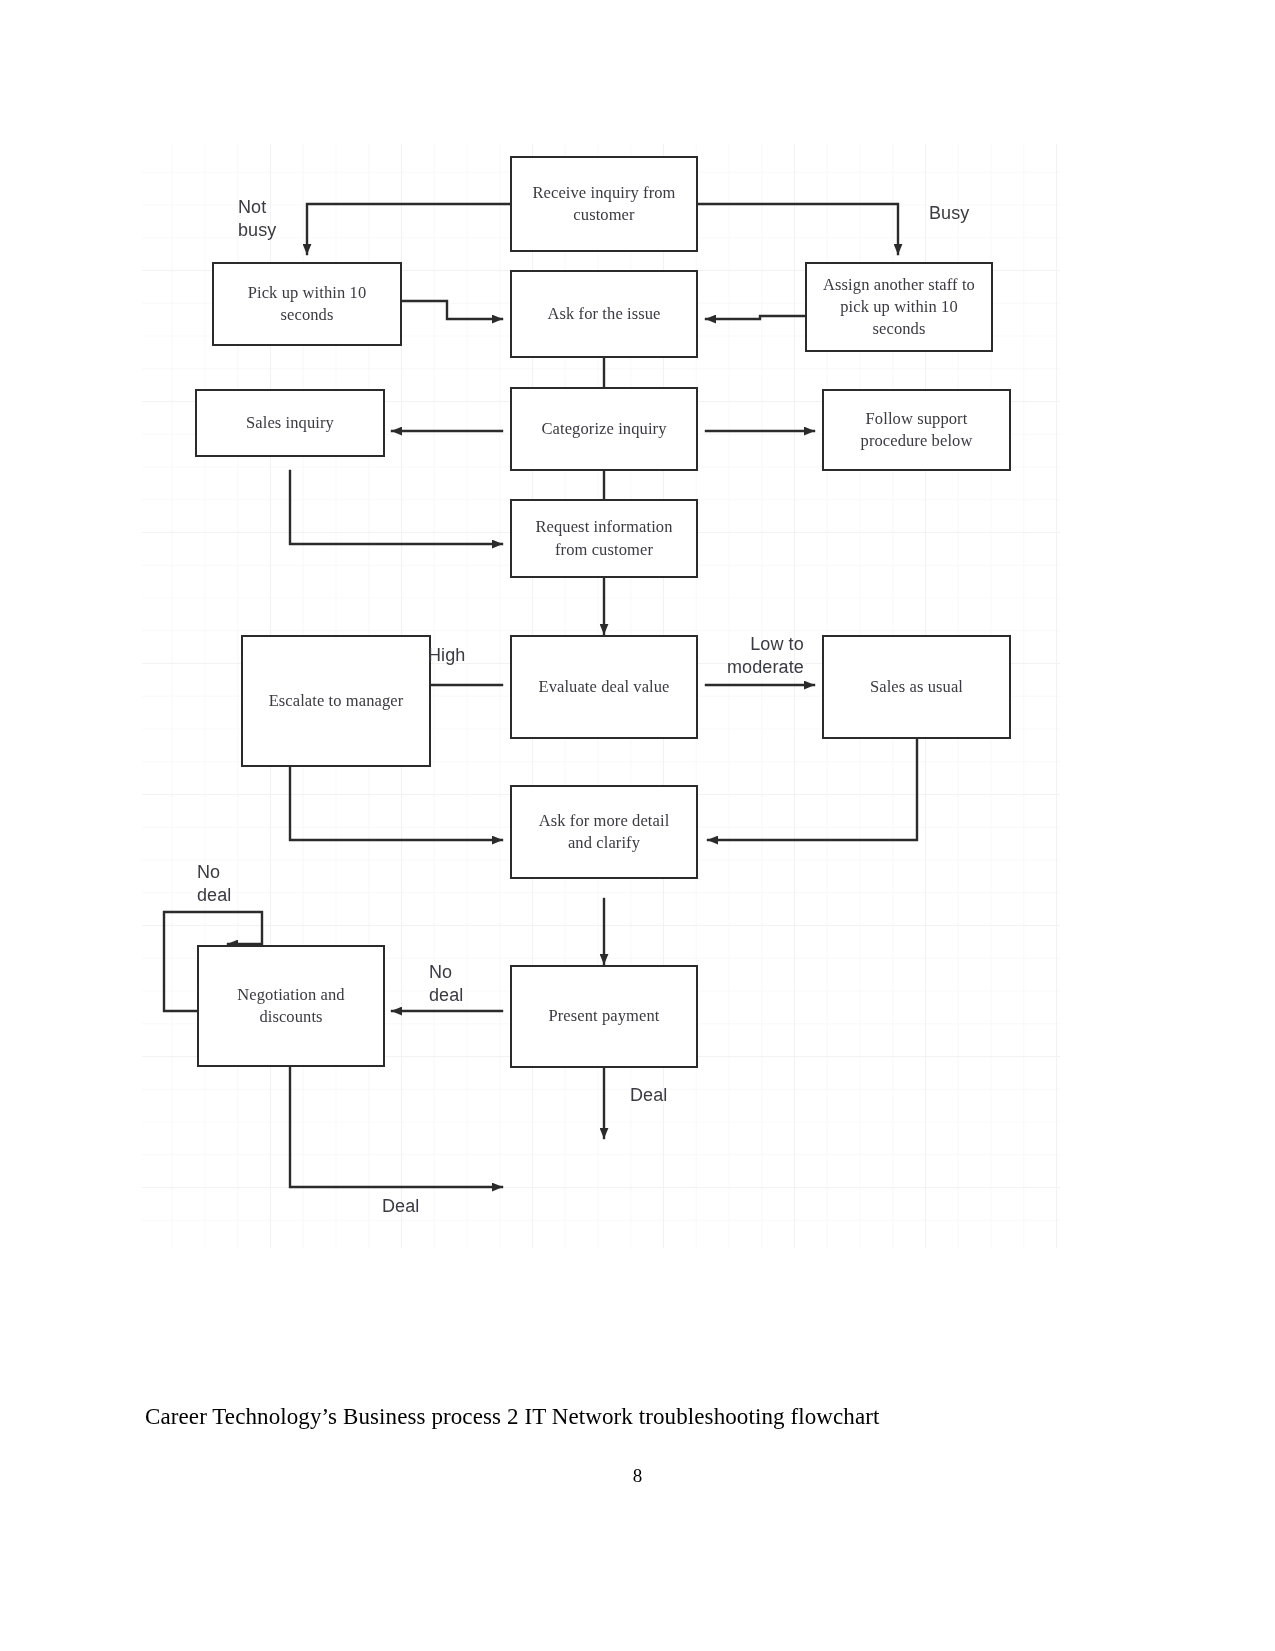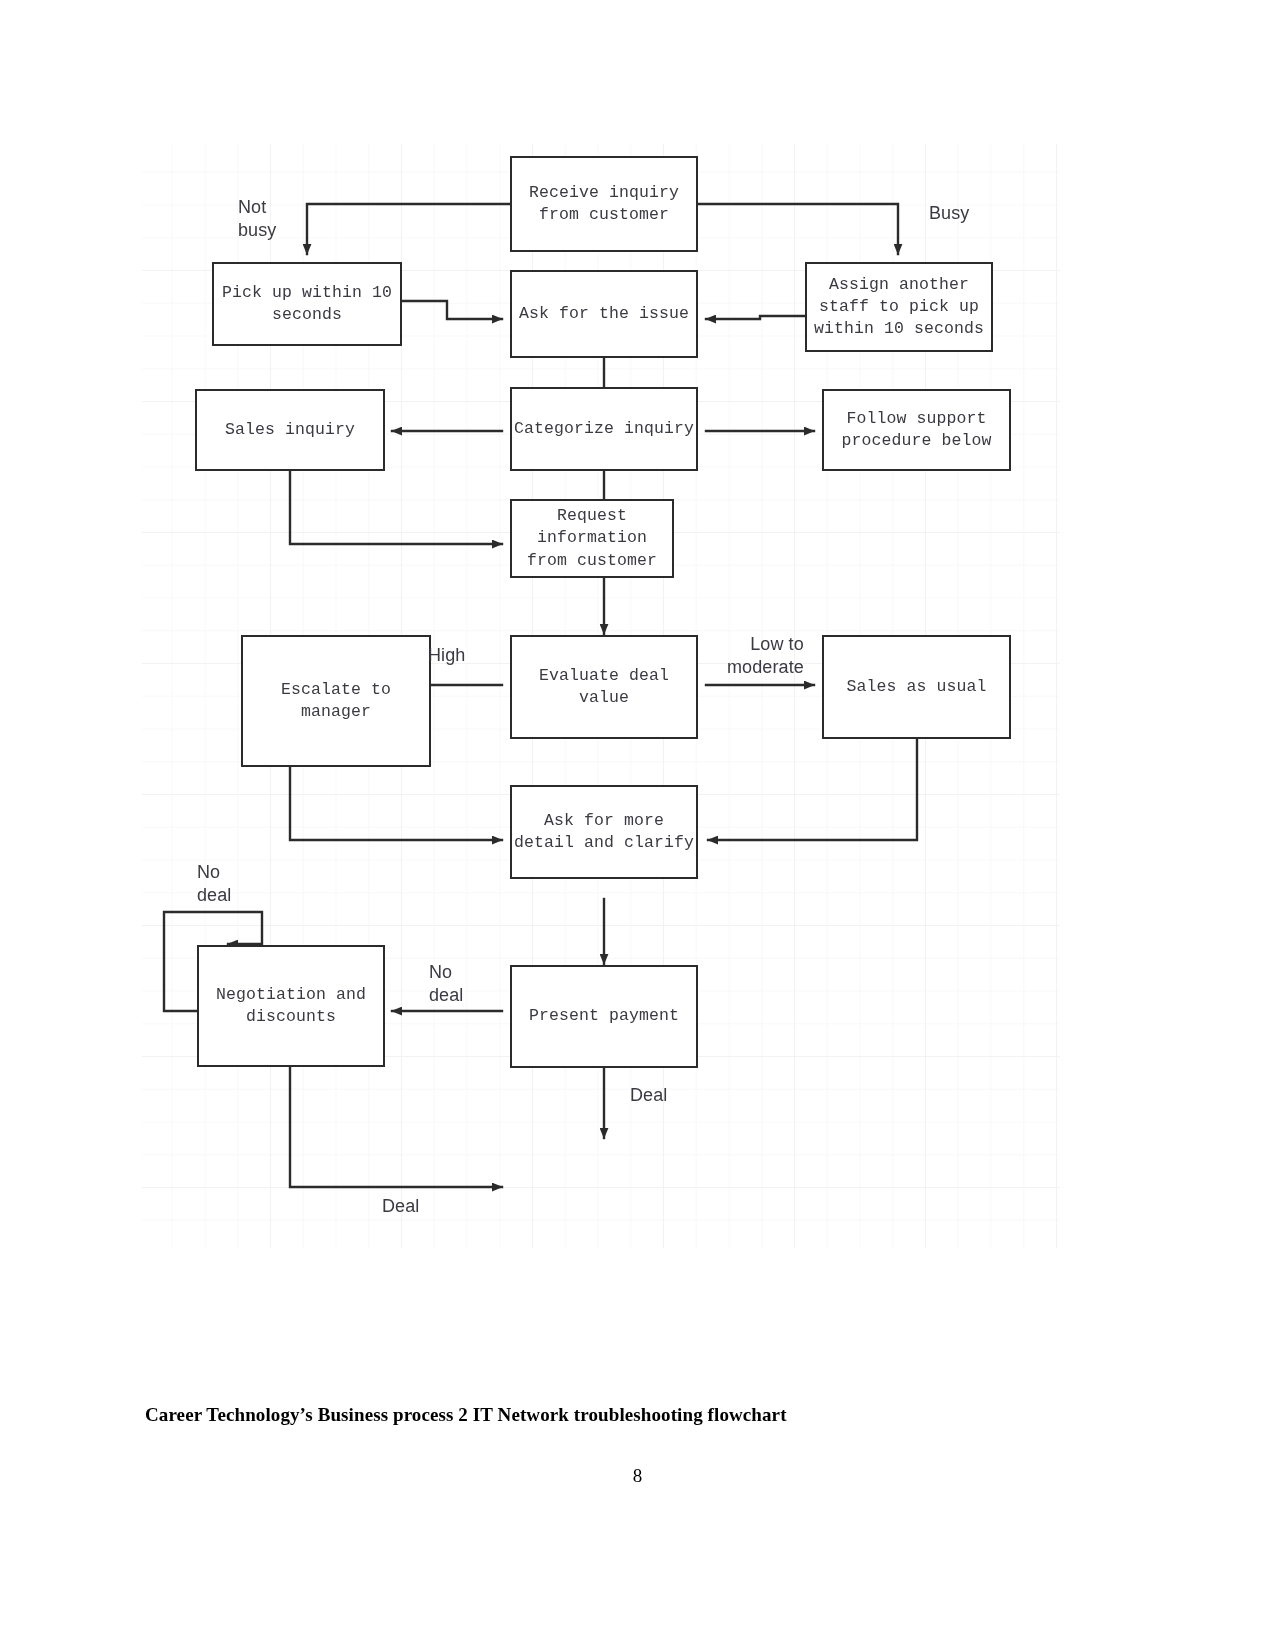--- a/index.html
+++ b/index.html
@@ -52,46 +52,46 @@
   .node {
     position: absolute;
     box-sizing: border-box;
     border: 2px solid #2b2b2b;
     background: #ffffff;
     display: flex;
     align-items: center;
     justify-content: center;
     text-align: center;
     color: #3a3a42;
-    font-family: Liberation Mono, monospace;
+    font-family: Liberation Serif, serif;
     font-size: 16.5px;
     line-height: 1.35;
     letter-spacing: 0.1px;
-    padding: 2px 0;
+    padding: 2px 14px;
     z-index: 3;
   }
   .edge-label {
     position: absolute;
     color: #3a3a42;
     font-family: "Liberation Sans", sans-serif;
     font-size: 18px;
     line-height: 1.28;
     letter-spacing: 0.1px;
     white-space: pre-line;
     z-index: 4;
     background: transparent;
   }
   #caption {
     position: absolute;
     left: 145px;
     top: 1404px;
     width: 1000px;
     font-family: "Liberation Serif", serif;
-    font-weight: bold;
-    font-size: 19px;
+    font-weight: normal;
+    font-size: 23px;
     color: #000000;
     letter-spacing: 0.1px;
   }
   #page-number {
     position: absolute;
     left: 0;
     top: 1465px;
     width: 1275px;
     text-align: center;
     font-family: "Liberation Serif", serif;
@@ -167,29 +167,29 @@
     </div>
 
     <div class="node" style="left:368px; top:126px; width:188px; height:88px;">
       <span>Ask for the issue</span>
     </div>
 
     <div class="node" style="left:368px; top:243px; width:188px; height:84px;">
       <span>Categorize inquiry</span>
     </div>
 
-    <div class="node" style="left:53px; top:245px; width:190px; height:82px;">
+    <div class="node" style="left:53px; top:245px; width:190px; height:68px;">
       <span>Sales inquiry</span>
     </div>
 
     <div class="node" style="left:680px; top:245px; width:189px; height:82px;">
       <span>Follow support procedure below</span>
     </div>
 
-    <div class="node" style="left:368px; top:355px; width:164px; height:79px;">
+    <div class="node" style="left:368px; top:355px; width:188px; height:79px;">
       <span>Request information from customer</span>
     </div>
 
     <div class="node" style="left:368px; top:491px; width:188px; height:104px;">
       <span>Evaluate deal value</span>
     </div>
 
     <div class="node" style="left:53px; top:491px; width:190px; height:132px;margin-left:46px;">
       <span>Escalate to manager</span>
     </div>

